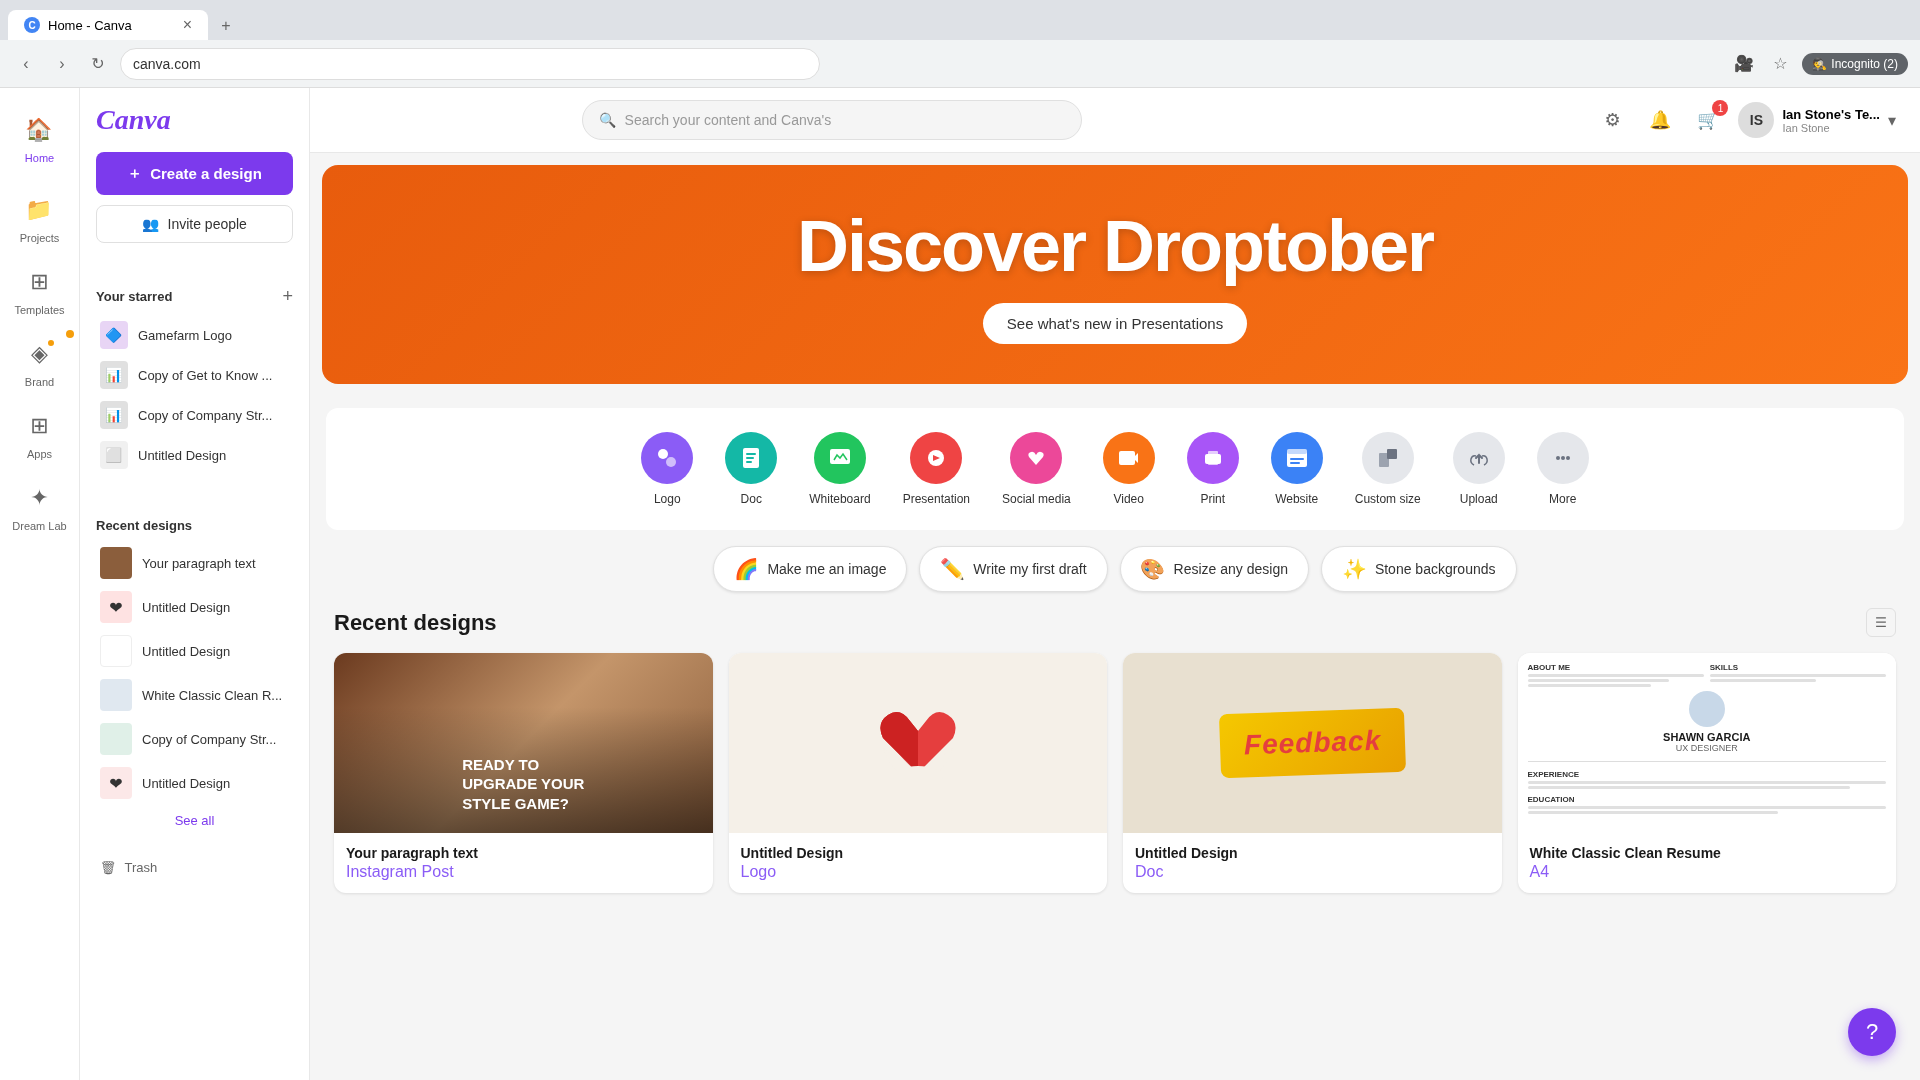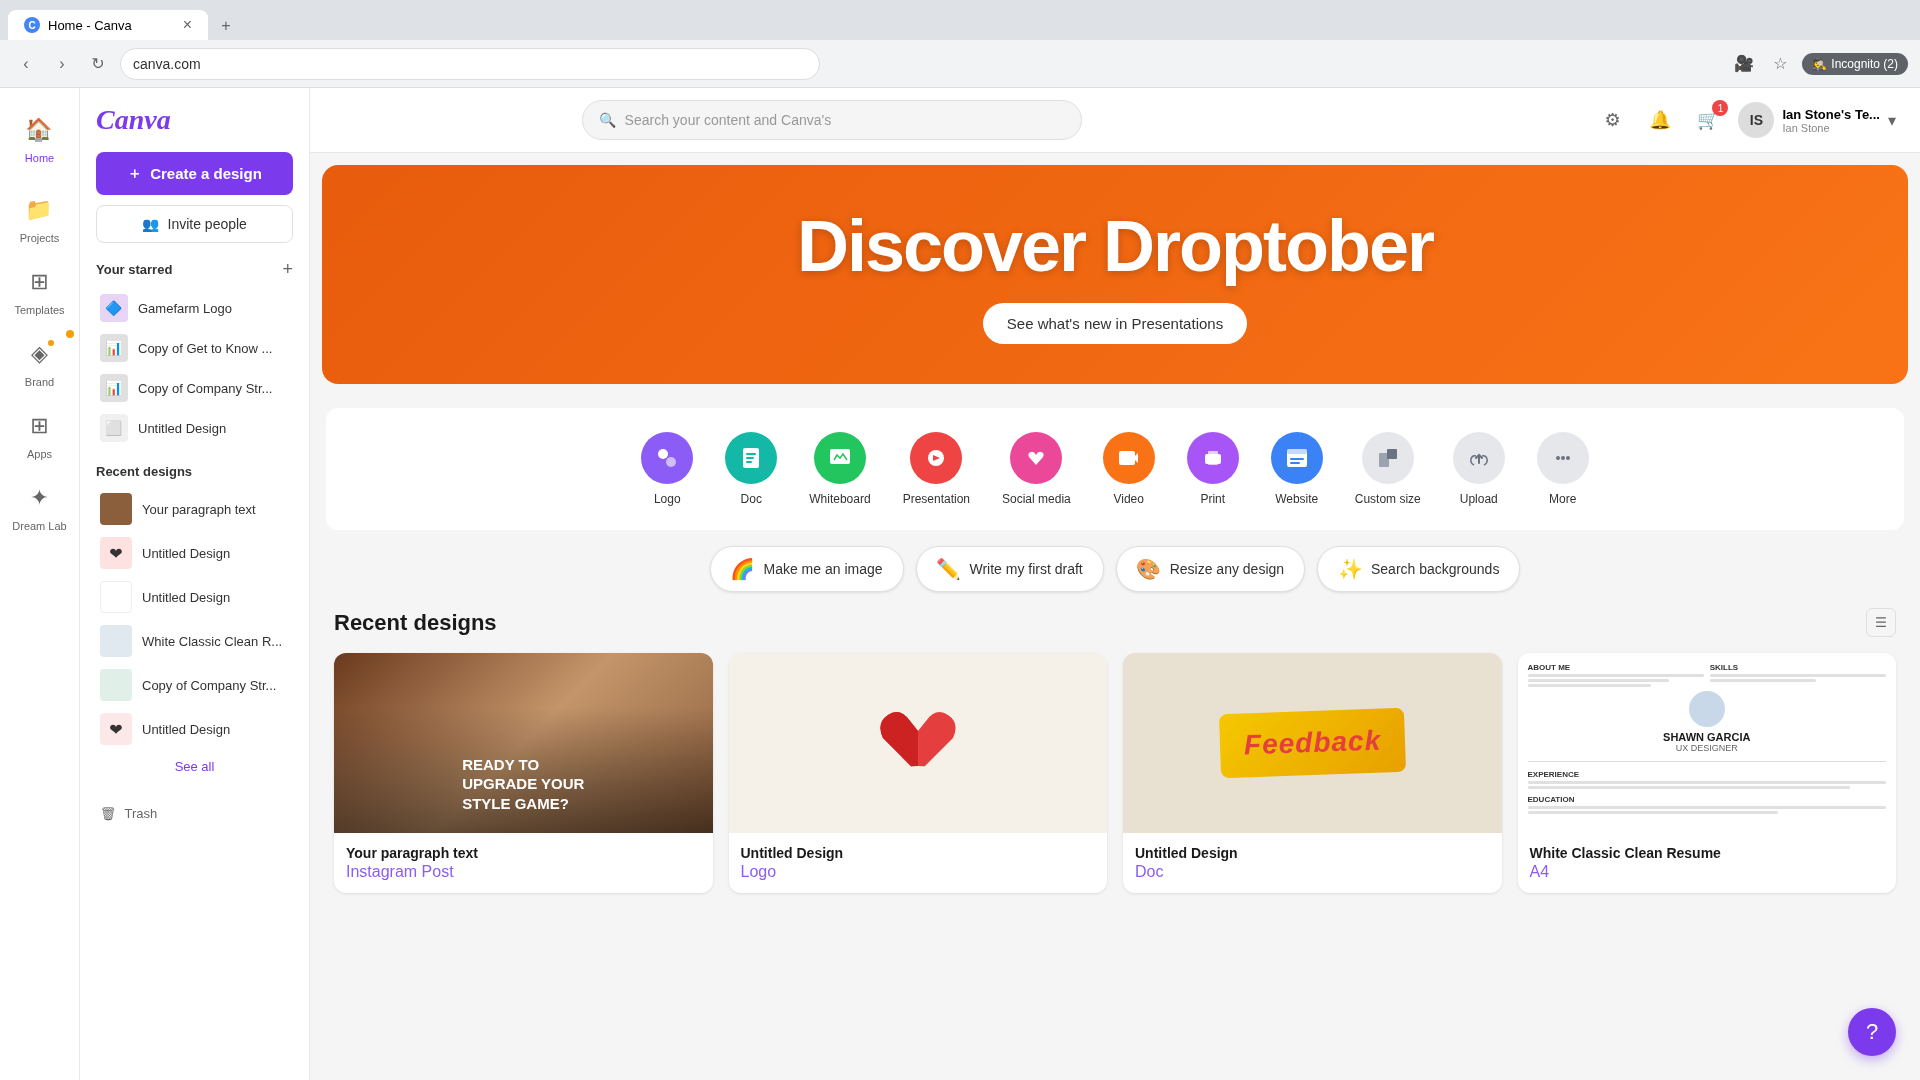--- a/index.html
+++ b/index.html
@@ -28,21 +28,21 @@
     .sidebar-item .label { font-size: 11px; text-align: center; }
     .sidebar-home { margin-bottom: 8px; }
     .sidebar-brand-badge { position: relative; }
     .sidebar-brand-badge::after { content: ''; position: absolute; top: 2px; right: 2px; width: 8px; height: 8px; background: #f59e0b; border-radius: 50%; }
 
     
     .left-panel { width: 230px; background: white; border-right: 1px solid #e8e8e8; display: flex; flex-direction: column; padding: 16px; overflow-y: auto; flex-shrink: 0; }
     .canva-logo { font-family: Georgia, serif; font-size: 28px; font-weight: bold; color: #7c3aed; margin-bottom: 16px; }
     .create-btn { background: #7c3aed; color: white; border: none; border-radius: 8px; padding: 12px 20px; font-size: 15px; font-weight: 600; cursor: pointer; display: flex; align-items: center; gap: 8px; width: 100%; justify-content: center; margin-bottom: 10px; }
     .invite-btn { background: white; border: 1px solid #e0e0e0; border-radius: 8px; padding: 10px 20px; font-size: 14px; cursor: pointer; display: flex; align-items: center; gap: 8px; width: 100%; justify-content: center; margin-bottom: 16px; color: #333; }
-    .section-header { display: flex; align-items: center; justify-content: space-between; margin-bottom: 8px; }
+    .section-header { display: flex; align-items: center; justify-content: space-between; margin-bottom: 8px; margin-top: 27px; }
     .section-title { font-size: 13px; font-weight: 600; color: #333; }
     .section-add { color: #666; cursor: pointer; font-size: 18px; }
     .starred-item { display: flex; align-items: center; gap: 10px; padding: 6px 4px; border-radius: 6px; cursor: pointer; color: #333; font-size: 13px; }
     .starred-icon { width: 28px; height: 28px; border-radius: 4px; display: flex; align-items: center; justify-content: center; font-size: 14px; flex-shrink: 0; }
     .recent-item { display: flex; align-items: center; gap: 10px; padding: 6px 4px; border-radius: 6px; cursor: pointer; color: #333; font-size: 13px; }
     .recent-thumb { width: 32px; height: 32px; border-radius: 4px; object-fit: cover; flex-shrink: 0; overflow: hidden; }
     .see-all { color: #7c3aed; font-size: 13px; cursor: pointer; text-align: center; margin-top: 8px; }
     .trash-item { display: flex; align-items: center; gap: 8px; padding: 8px 4px; color: #666; cursor: pointer; font-size: 13px; margin-top: auto; padding-top: 16px; }
 
     
@@ -373,21 +373,21 @@
       <button class="quick-btn">
         <span class="quick-icon">✏️</span>
         <span>Write my first draft</span>
       </button>
       <button class="quick-btn">
         <span class="quick-icon">🎨</span>
         <span>Resize any design</span>
       </button>
       <button class="quick-btn">
         <span class="quick-icon">✨</span>
-        <span>Search backgrounds</span>
+        <span>Stone backgrounds</span>
       </button>
     </div>
 
     <div class="recent-section-main">
       <div class="recent-header">
         <h2 class="recent-title">Recent designs</h2>
         <button class="list-view-btn">
           <span>☰</span>
         </button>
       </div>

